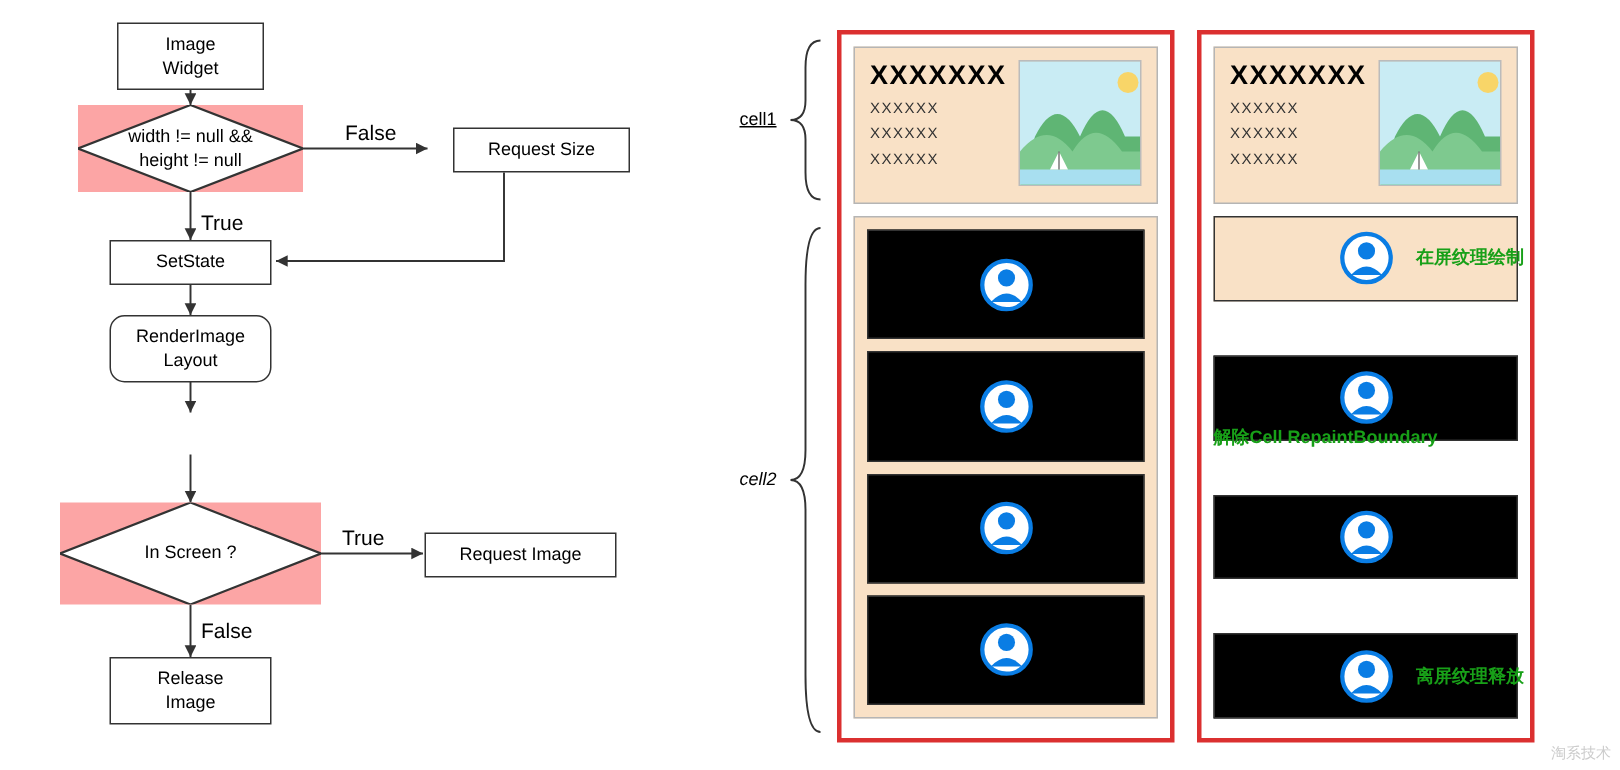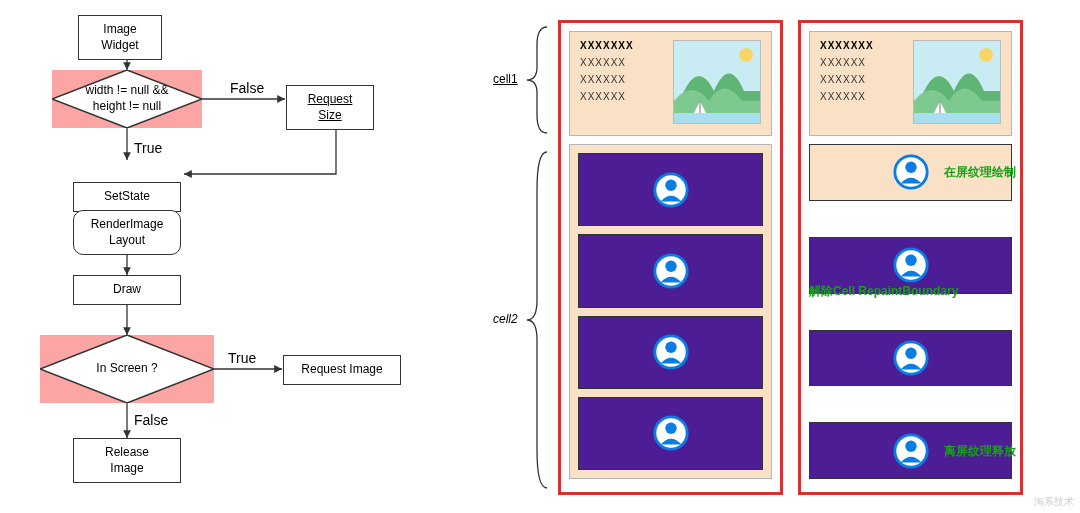--- a/index.html
+++ b/index.html
@@ -12,27 +12,27 @@
 .fc-diamond-text { position: absolute; left: 50%; top: 50%; transform: translate(-50%,-50%); white-space: nowrap; text-align: center; line-height: 1.3; }
 .fc-label { position: absolute; font-size: 14px; }
 
 
 .panels { position: absolute; left: 515px; top: 10px; width: 560px; height: 490px; }
 .brace-label { position: absolute; font-size: 12px; }
 
 .panel { position: absolute; width: 225px; height: 475px; border: 3px solid #db3030; background: #fff; }
 .cell-top { margin: 8px; height: 105px; background: #f9e1c6; border: 1px solid #b5b5b5; padding: 8px 10px; display: flex; gap: 8px; }
 .cell-top-text { flex: 1; }
-.cell-top-title { font-weight: bold; font-size: 10px; letter-spacing: 1px; }
+.cell-top-title { font-weight: bold; font-size: 18px; letter-spacing: 1px; }
 .cell-top-line { font-size: 10px; letter-spacing: 1px; margin-top: 6px; color: #333; }
 .cell-top-img { width: 88px; height: 84px; background: linear-gradient(#8ed1e8,#c9ecf4); position: relative; overflow: hidden; border: 1px solid #bbb; }
 
 .cell-list { margin: 0 8px 8px 8px; height: 335px; background: #f9e1c6; border: 1px solid #b5b5b5; padding: 8px; display: flex; flex-direction: column; gap: 8px; }
 .cell-list.white-bg { background: #fff; border: none; padding: 0; gap: 7px; }
-.cell-item { flex: 1; background: #4c1d95; border: 1px solid #333; display: flex; align-items: center; justify-content: center; position: relative; }
+.cell-item { flex: 1; background: #000000; border: 1px solid #333; display: flex; align-items: center; justify-content: center; position: relative; }
 .cell-item.beige { background: #f9e1c6; }
 .avatar-svg { width: 38px; height: 38px; }
 
 .annotation { position: absolute; font-size: 12px; font-weight: bold; color: #18a018; white-space: nowrap; }
 
 .watermark { position: absolute; right: 6px; bottom: 4px; font-size: 10px; color: #ccc; }
 </style>
 </head>
 <body>
 
@@ -57,67 +57,64 @@
 
     <line x1="127" y1="250" x2="127" y2="275" stroke="#333" stroke-width="1.3" marker-end="url(#ah)"></line>
 
     <line x1="127" y1="303" x2="127" y2="335" stroke="#333" stroke-width="1.3" marker-end="url(#ah)"></line>
 
     <line x1="214" y1="369" x2="282" y2="369" stroke="#333" stroke-width="1.3" marker-end="url(#ah)"></line>
 
     <line x1="127" y1="403" x2="127" y2="438" stroke="#333" stroke-width="1.3" marker-end="url(#ah)"></line>
   </svg>
 
-  <div class="fc-box" style="left:78px;top:15px;width:84px;">
+  <div class="fc-box" style="left:78px;top:15px;width:98px;">
     <span>Image Widget</span>
   </div>
 
   <div class="fc-diamond" style="left:52px;top:70px;width:150px;height:58px;">
     <svg width="150" height="58" style="position:absolute;left:0;top:0">
         <polygon points="75,0 150,29 75,58 0,29" fill="#fff" stroke="#333" stroke-width="1.5"></polygon>
       </svg>
     <div class="fc-diamond-text">
       <div>width != null &amp;&amp;</div>
       <div>height != null</div>
     </div>
   </div>
 
   <div class="fc-label" style="left:230px;top:80px;">False</div>
   <div class="fc-label" style="left:134px;top:140px;">True</div>
 
-  <div class="fc-box" style="left:286px;top:85px;width:88px;text-decoration:underline;">
+  <div class="fc-box" style="left:302px;top:85px;width:118px;">
     <span>Request Size</span>
   </div>
 
-  <div class="fc-box" style="left:73px;top:160px;width:108px;margin-top:22px;">
+  <div class="fc-box" style="left:73px;top:160px;width:108px;">
     <span>SetState</span>
   </div>
 
   <div class="fc-box" style="left:73px;top:210px;width:108px;border-radius:10px;">
     <div>
       <div>RenderImage</div>
       <div>Layout</div>
     </div>
   </div>
 
-  <div class="fc-box" style="left:73px;top:275px;width:108px;">
-    <span>Draw</span>
-  </div>
 
   <div class="fc-diamond" style="left:40px;top:335px;width:174px;height:68px;">
     <svg width="174" height="68" style="position:absolute;left:0;top:0">
         <polygon points="87,0 174,34 87,68 0,34" fill="#fff" stroke="#333" stroke-width="1.5"></polygon>
       </svg>
     <div class="fc-diamond-text">In Screen ?</div>
   </div>
 
   <div class="fc-label" style="left:228px;top:350px;">True</div>
   <div class="fc-label" style="left:134px;top:412px;">False</div>
 
-  <div class="fc-box" style="left:283px;top:355px;width:118px;">
+  <div class="fc-box" style="left:283px;top:355px;width:128px;">
     <span>Request Image</span>
   </div>
 
   <div class="fc-box" style="left:73px;top:438px;width:108px;">
     <span>Release Image</span>
   </div>
 </div>
 
 <div class="panels">
 

